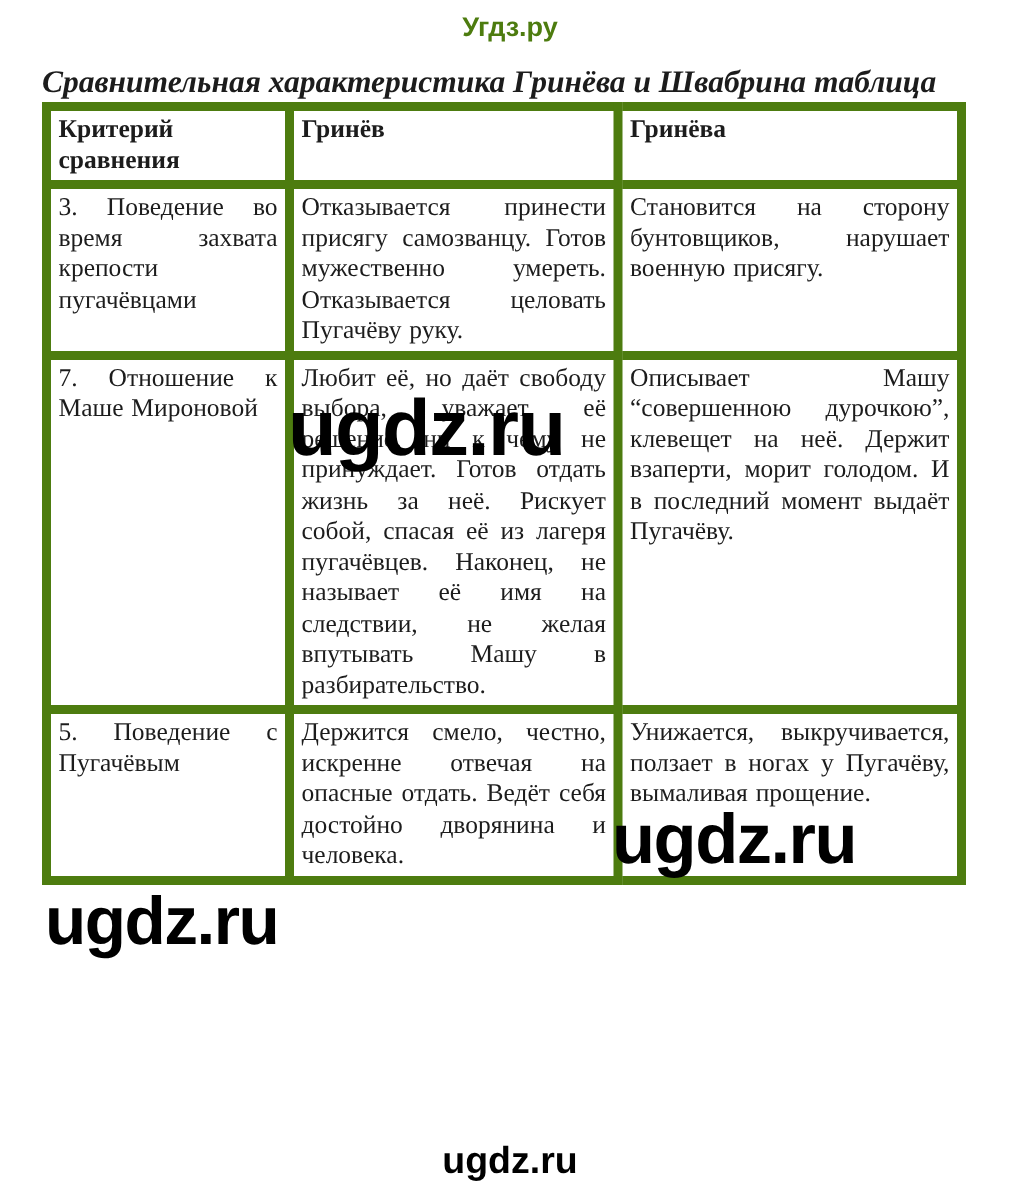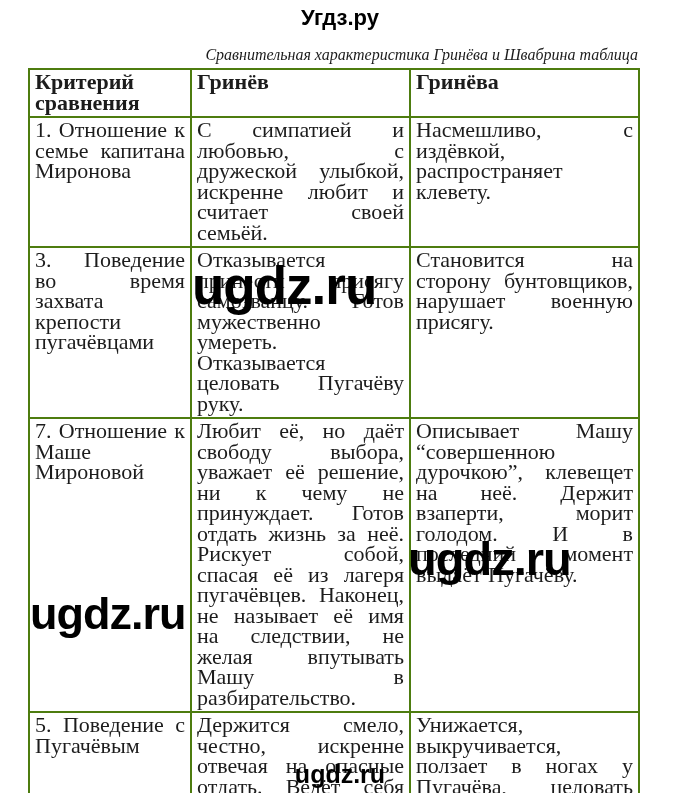--- a/index.html
+++ b/index.html
@@ -9,44 +9,44 @@
     position:relative;
     overflow:hidden;
     font-family:"Liberation Serif", serif;
     color:#1c1c1c;
   }
   .site-header {
     padding-top:3px;
     text-align:center;
     font-family:"Liberation Sans", sans-serif;
     font-weight:bold;
-    font-size:22px;
+    font-size:18px;
     line-height:30px;
-    color:#000000;
+    color:#4d7c0f;
   }
   .doc-title {
     margin:11px 0 3px 28px;
     width:610px;
-    text-align:right;
-    font-weight:normal;
+    text-align:left;
+    font-weight:bold;
     font-style:italic;
-    font-size:16px;
+    font-size:21px;
     line-height:21px;
   }
   table.cmp {
     border-collapse:collapse;
     table-layout:fixed;
     margin-left:28px;
     width:610px;
   }
   table.cmp th, table.cmp td {
-    border:2px solid #4d7c0f;
+    border:6px solid #4d7c0f;
     vertical-align:top;
     padding:2px 5px 3px 5px;
-    font-size:22px;
+    font-size:17px;
     line-height:20.5px;
     text-align:justify;
     word-spacing:1px;
   }
   table.cmp th {
     font-weight:bold;
     text-align:left;
     height:40px;
   }
   .wm {
@@ -85,38 +85,33 @@
     <col style="width:219px">
     <col style="width:229px">
   </colgroup>
   <tbody>
       <tr>
     <th>Критерий сравнения</th>
     <th>Гринёв</th>
     <th>Гринёва</th>
   </tr>
   <tr>
-    <td>1. Отношение к семье капитана Миронова</td>
-    <td>С симпатией и любовью, с дружеской улыбкой, искренне любит и считает своей семьёй.</td>
-    <td>Насмешливо, с издёвкой, распространяет клевету.</td>
-  </tr>
-  <tr>
     <td>3. Поведение во время захвата крепости пугачёвцами</td>
     <td>Отказывается принести присягу самозванцу. Готов мужественно умереть. Отказывается целовать Пугачёву руку.</td>
     <td>Становится на сторону бунтовщиков, нарушает военную присягу.</td>
   </tr>
   <tr>
     <td>7. Отношение к Маше Мироновой</td>
     <td>Любит её, но даёт свободу выбора, уважает её решение, ни к чему не принуждает. Готов отдать жизнь за неё. Рискует собой, спасая её из лагеря пугачёвцев. Наконец, не называет её имя на следствии, не желая впутывать Машу в разбирательство.</td>
     <td>Описывает Машу “совершенною дурочкою”, клевещет на неё. Держит взаперти, морит голодом. И в последний момент выдаёт Пугачёву.</td>
   </tr>
   <tr>
     <td>5. Поведение с Пугачёвым</td>
     <td>Держится смело, честно, искренне отвечая на опасные отдать. Ведёт себя достойно дворянина и человека.</td>
-    <td>Унижается, выкручивается, ползает в ногах у Пугачёва, целовать прощение.</td>
+    <td>Унижается, выкручивается, ползает в ногах у Пугачёву, вымаливая прощение.</td>
   </tr>
 </tbody>
   </table>
 
 <div class="wm wm-1">ugdz.ru</div>
 <div class="wm wm-2">ugdz.ru</div>
 <div class="wm wm-3">ugdz.ru</div>
 
 <div class="page-footer">ugdz.ru</div>
 

